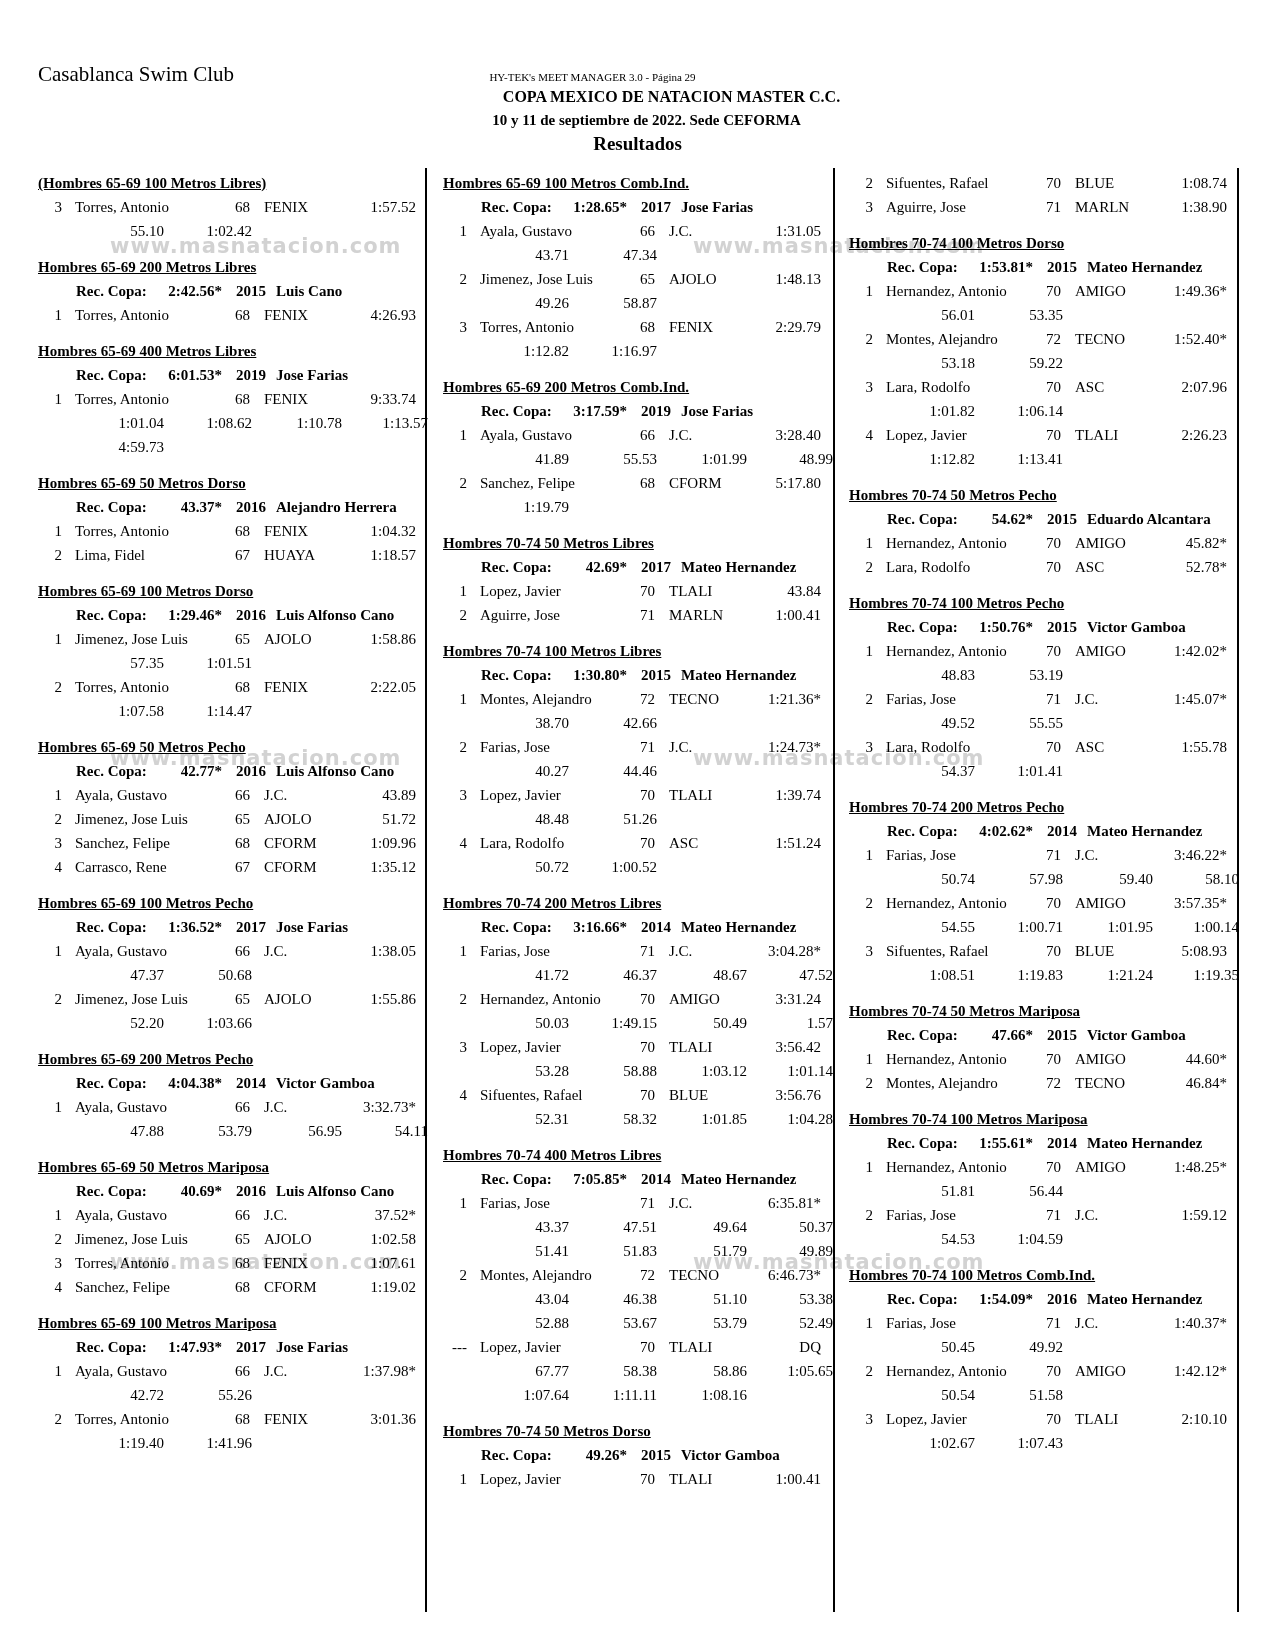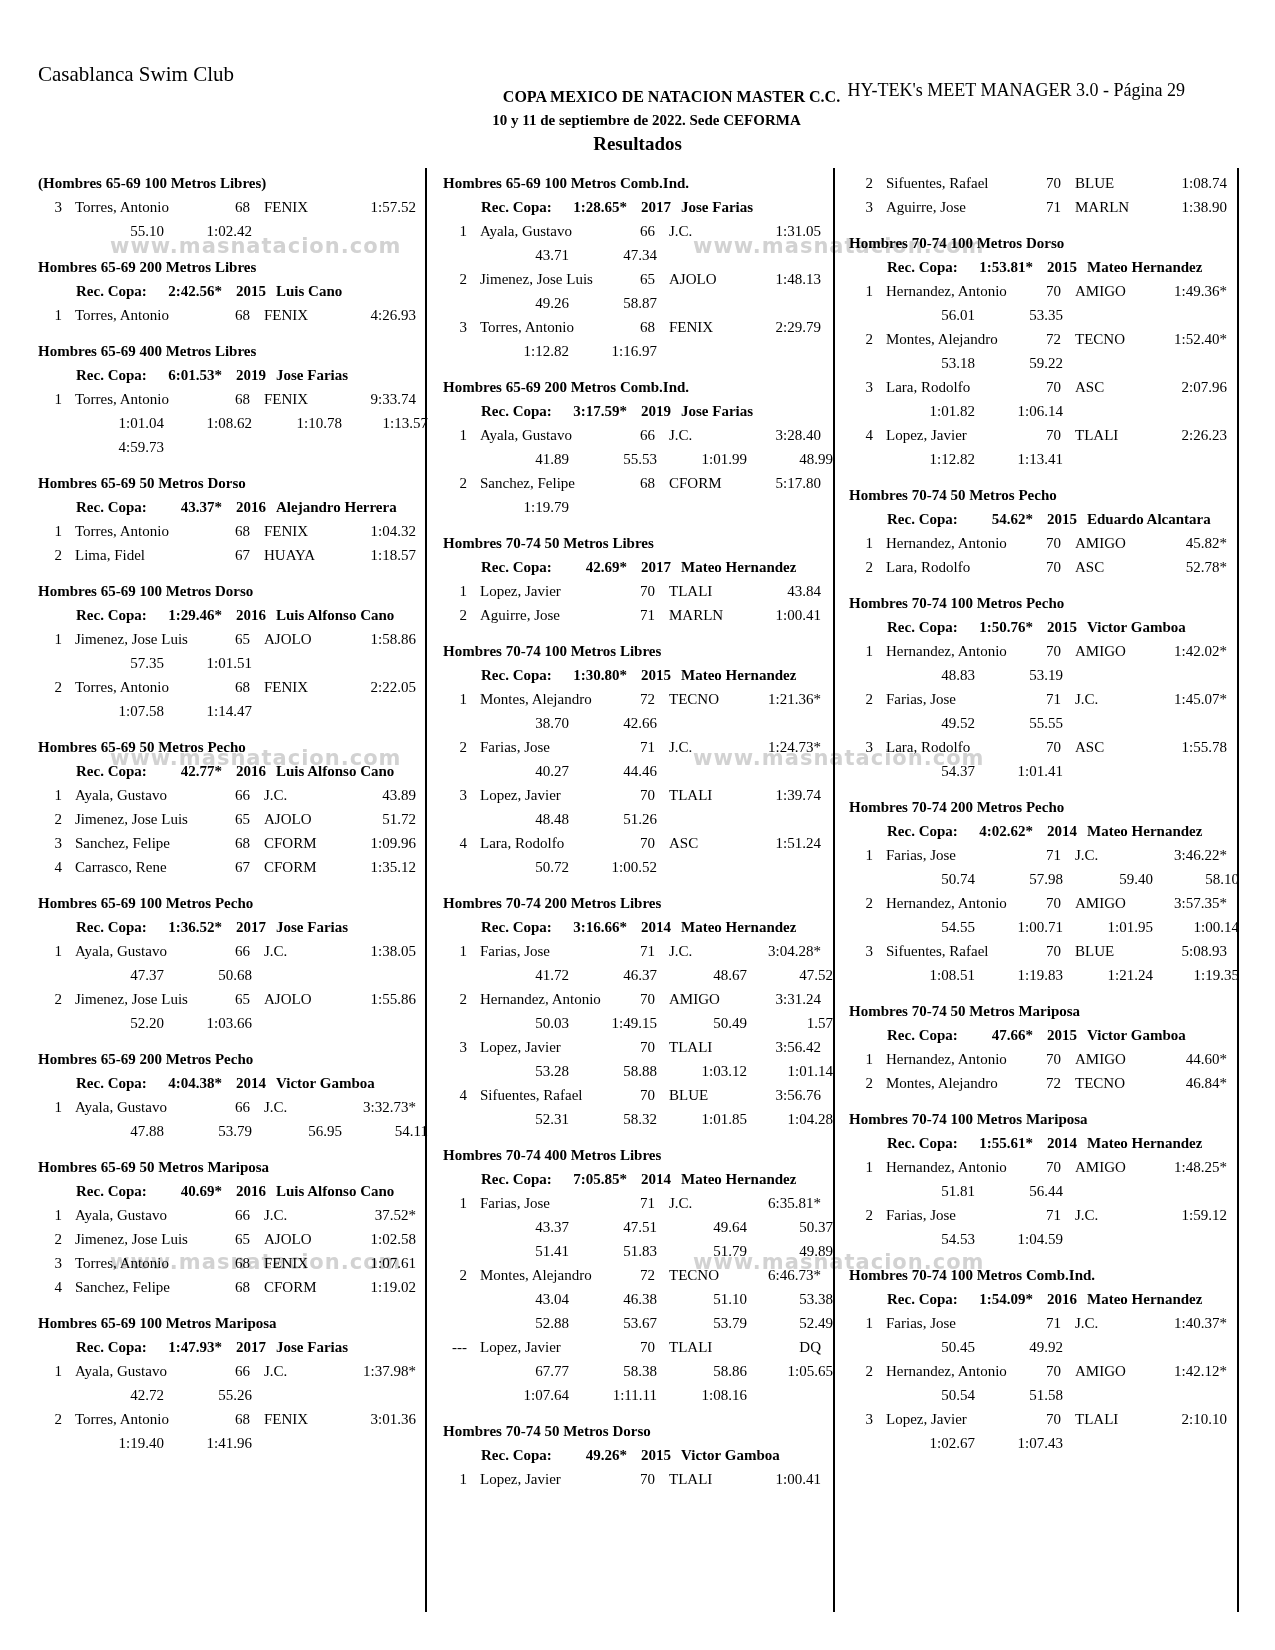--- a/index.html
+++ b/index.html
@@ -1,33 +1,33 @@
 <!DOCTYPE html>
 <html><head>
 <meta charset="utf-8">
 <style>
   html,body{margin:0;padding:0;background:#fff;}
   .page{position:relative;width:1275px;height:1650px;background:#ffffff;
         font-family:"Liberation Serif",serif;color:#000;overflow:hidden;}
   .club{position:absolute;left:38px;top:62px;font-size:21px;white-space:nowrap;}
-  .manager{position:absolute;left:0;top:80px;width:1185px;text-align:right;font-size:18px;white-space:nowrap;}
+  .manager{position:absolute;left:0;top:71px;width:1185px;text-align:center;font-size:11px;white-space:nowrap;}
   .title{position:absolute;left:0;top:88px;width:1275px;text-align:center;font-weight:bold;font-size:16px;padding-left:34px;}
   .subtitle{position:absolute;left:0;top:112px;width:1275px;text-align:center;font-weight:bold;font-size:15px;padding-left:9px;}
   .heading{position:absolute;left:0;top:133px;width:1275px;text-align:center;font-weight:bold;font-size:19px;}
   .vline{position:absolute;top:168px;width:2px;height:1444px;background:#000;}
   .vl1{left:425px;} .vl2{left:833px;} .vl3{left:1237px;}
   .wm{position:absolute;z-index:0;color:#d2d2d2;font-family:"DejaVu Sans",sans-serif;
       font-weight:bold;font-size:21px;letter-spacing:1px;white-space:nowrap;}
   .wm-a1{left:110px;top:234px;} .wm-a2{left:693px;top:234px;}
   .wm-b1{left:110px;top:746px;} .wm-b2{left:693px;top:746px;}
   .wm-c1{left:110px;top:1250px;} .wm-c2{left:693px;top:1250px;}
   .col{position:absolute;top:171px;width:378px;z-index:1;}
   .col1{left:38px;} .col2{left:443px;} .col3{left:849px;}
   .col > div{line-height:24px;font-size:15px;}
-  .event{font-weight:bold;font-size:16.5px;white-space:nowrap;margin-top:12px;}
+  .event{font-weight:bold;font-size:16.5px;white-space:nowrap;margin-top:12px;text-decoration:underline;}
   .col > .event:first-child{margin-top:0;}
   .rec{display:flex;font-weight:bold;padding-left:38px;white-space:nowrap;}
   .rec-label{width:78px;}
   .rec-time{width:68px;text-align:right;}
   .rec-year{width:40px;margin-left:14px;}
   .res{display:flex;white-space:nowrap;}
   .res-place{width:24px;text-align:right;}
   .res-name{margin-left:13px;width:160px;overflow:visible;}
   .res-age{width:14px;text-align:right;}
   .res-team{margin-left:15px;flex:1;}

